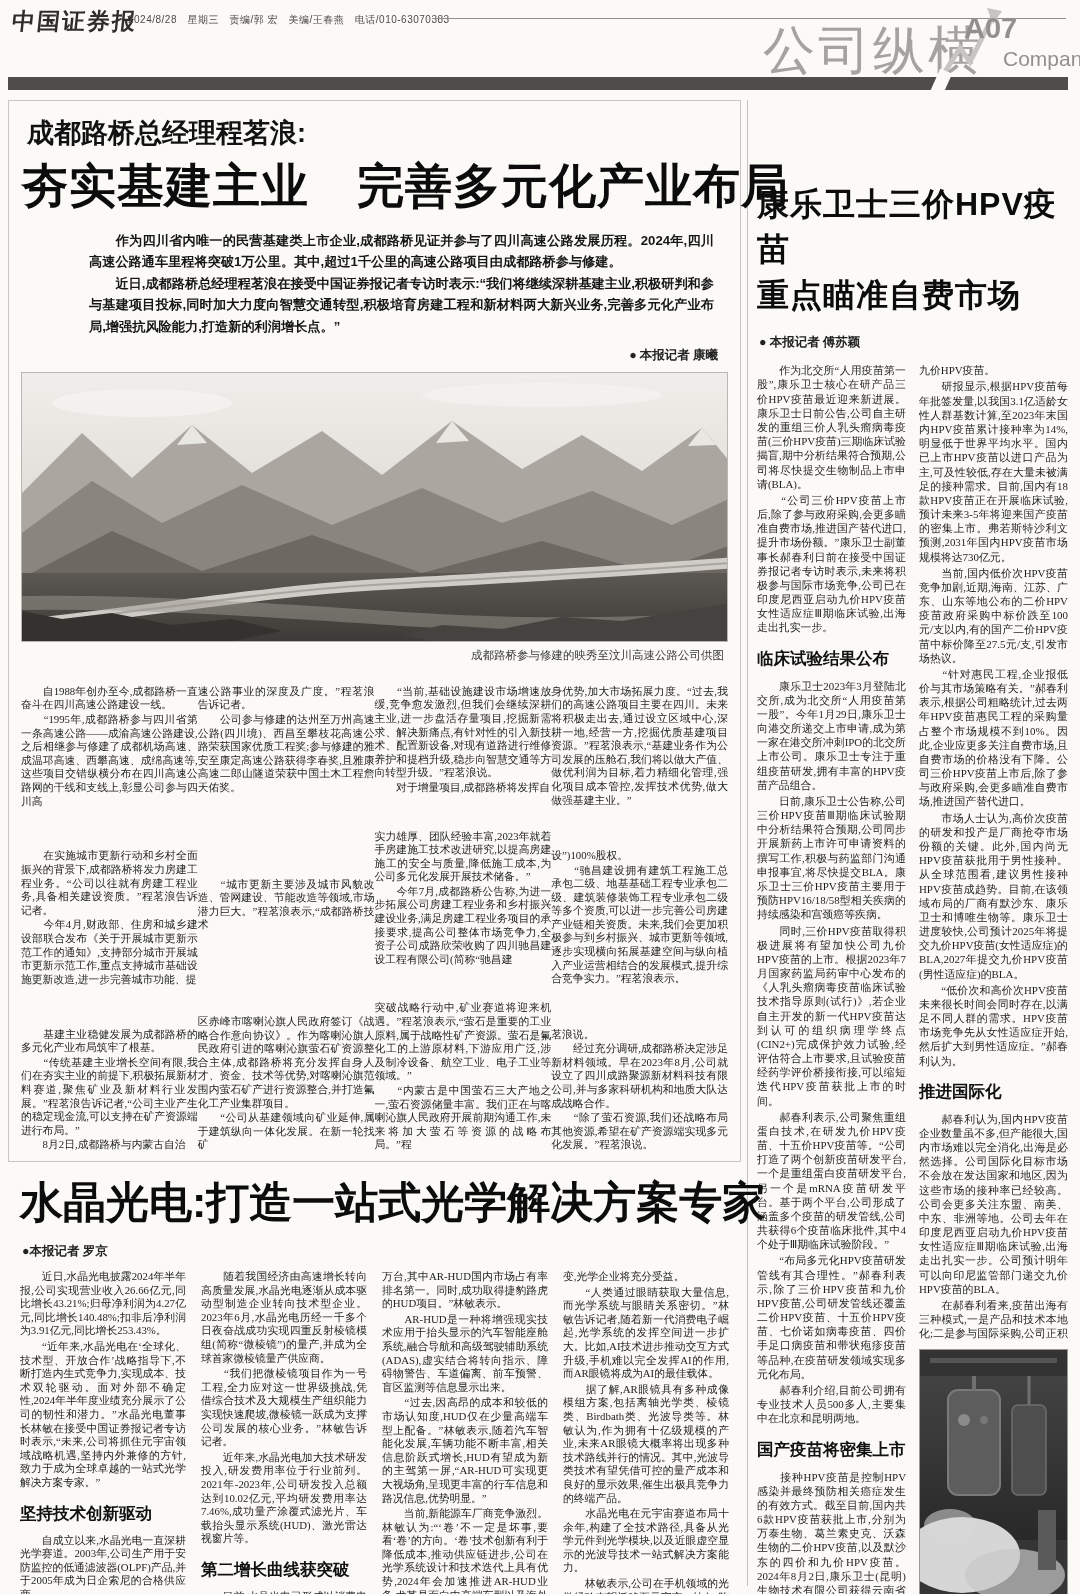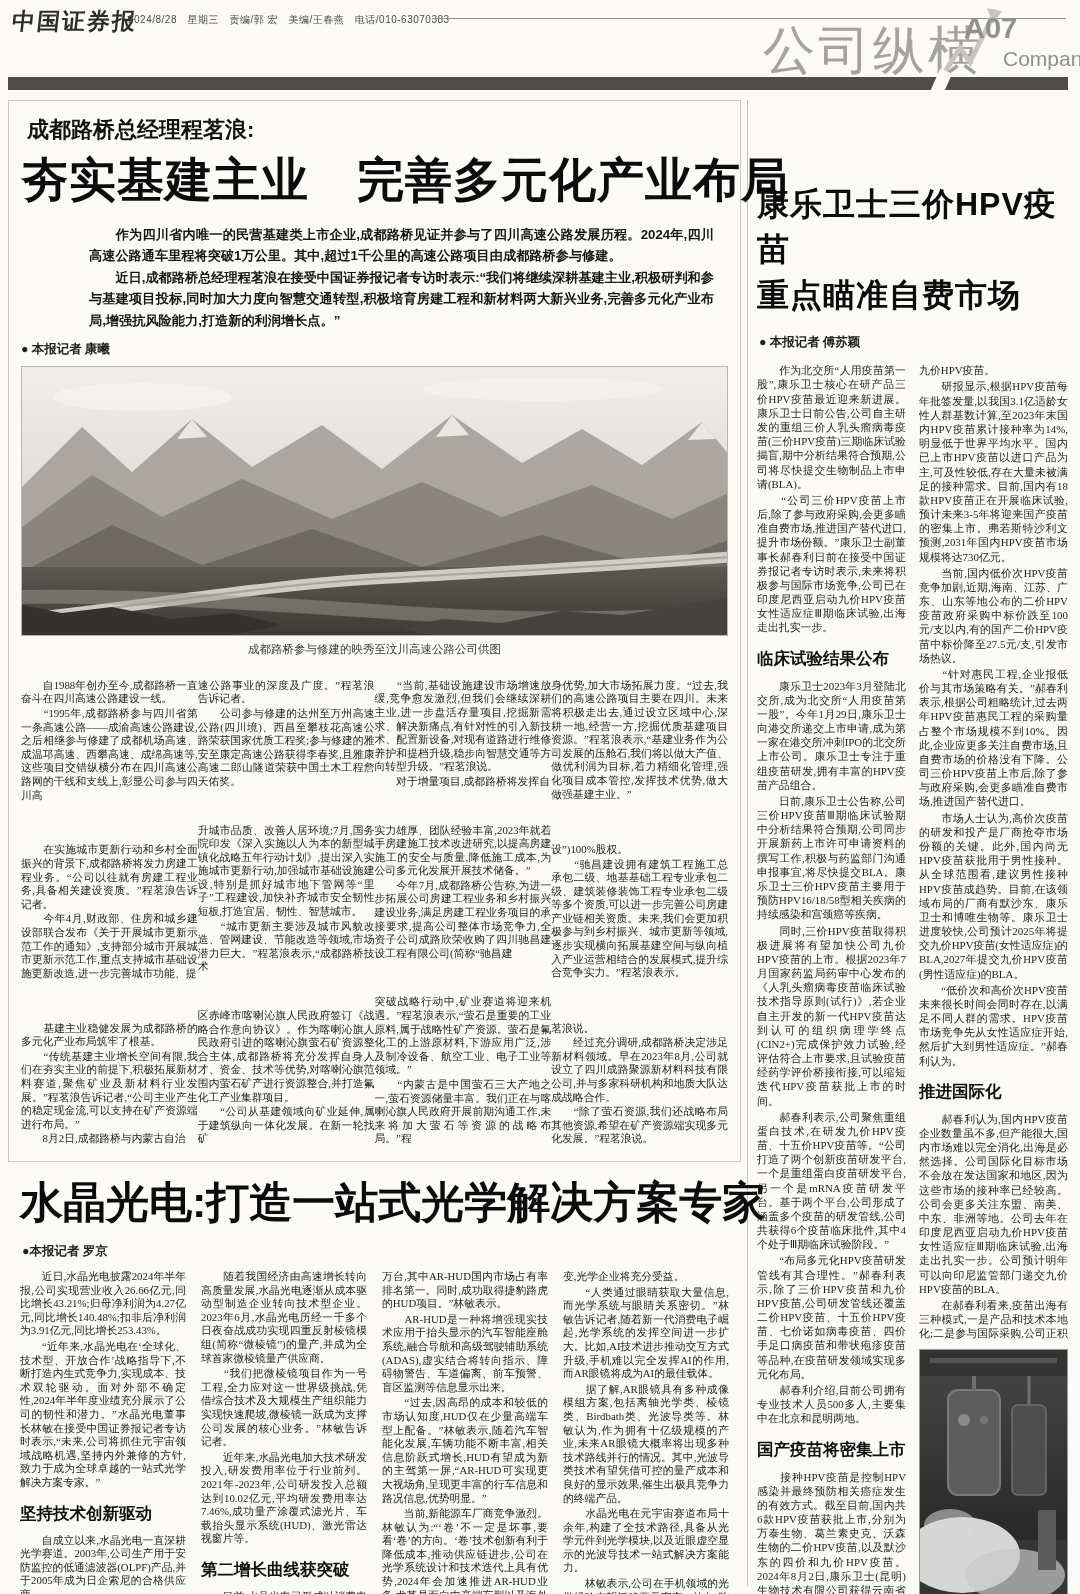--- a/index.html
+++ b/index.html
@@ -24,30 +24,30 @@
   .header-bar { position:absolute; left:8px; right:12px; top:77px; height:13px; background:#4e4d4a; }
   .bar-slash { position:absolute; left:934px; top:70px; width:13px; height:28px;
                background:#fbfaf7; transform:rotate(24deg); }
 
   
   .v-rule { position:absolute; left:747px; top:100px; bottom:8px; width:1px; background:#c3c1bd; }
 
   
   .article1 { position:absolute; left:8px; top:100px; width:733px; height:1062px;
               border:1px solid #c9c7c3; background:#fbfaf7; padding:8px 12px 0 12px; }
-  .kicker { font-size:22px; font-weight:700; color:#121212;
+  .kicker { font-size:27px; font-weight:700; color:#121212;
             font-family:"Liberation Sans", sans-serif; margin:6px 0 4px 6px; }
   .headline1 { font-size:47px; font-weight:900; color:#0c0c0c; letter-spacing:1px;
             font-family:"Liberation Sans", sans-serif; white-space:nowrap; margin:2px 0 12px 0; }
   .lead { margin:1px 14px 0 68px; font-family:"Liberation Sans", sans-serif; }
   .lead p { font-size:13.2px; line-height:1.62; font-weight:700; color:#161616; text-align:justify; }
-  .byline1 { margin:10px 10px 8px 0; font-size:12.5px; font-weight:700; color:#222; }
+  .byline1 { text-align:right; margin:10px 10px 8px 0; font-size:12.5px; font-weight:700; color:#222; }
   .photo1 { margin:6px 0 0 0; height:270px; overflow:hidden; border:1px solid #b9b7b3; }
   .photo1 svg { display:block; }
-  .caption-row { display:flex; justify-content:center; margin:6px 4px 0 4px;
+  .caption-row { display:flex; justify-content:flex-end; margin:6px 4px 0 4px;
                  font-size:11.5px; color:#3a3a38; }
   .a1-cols { display:flex; margin-top:22px; height:468px; overflow:hidden; }
   .a1-col { flex:1; display:flex; flex-direction:column; justify-content:space-between; }
   .para { font-size:10.8px; line-height:1.26; text-align:justify; color:#1d1d1c; margin:0; }
   .tblock .para { margin-bottom:1px; }
 
   
   .article2 { position:absolute; left:8px; top:1172px; width:733px; height:422px; padding:0 12px; }
   .headline2 { font-size:43px; font-weight:900; color:#0c0c0c; letter-spacing:0px;
                font-family:"Liberation Sans", sans-serif; white-space:nowrap; margin:2px 0 8px 0; }
@@ -150,21 +150,20 @@
             <p class="para">　　“传统基建主业增长空间有限,我们在夯实主业的前提下,积极拓展新材料赛道,聚焦矿业及新材料行业发展。”程茗浪告诉记者,“公司主业产生的稳定现金流,可以支持在矿产资源端进行布局。”</p>
             <p class="para">　　8月2日,成都路桥与内蒙古自治</p>
           </div>
         </div>
       <div class="a1-col">
           <div class="tblock">
             <p class="para">速公路事业的深度及广度。”程茗浪告诉记者。</p>
             <p class="para">　　公司参与修建的达州至万州高速公路(四川境)、西昌至攀枝花高速公路荣获国家优质工程奖;参与修建的雅安至康定高速公路获得李春奖,且雅康高速二郎山隧道荣获中国土木工程詹天佑奖。</p>
           </div>
           <div class="tblock">
-            <p class="para">升城市品质、改善人居环境;7月,国务院印发《深入实施以人为本的新型城镇化战略五年行动计划》,提出深入实施城市更新行动,加强城市基础设施建设,特别是抓好城市地下管网等“里子”工程建设,加快补齐城市安全韧性短板,打造宜居、韧性、智慧城市。</p>
             <p class="para">　　“城市更新主要涉及城市风貌改造、管网建设、节能改造等领域,市场潜力巨大。”程茗浪表示,“成都路桥技术</p>
           </div>
           <div class="tblock">
             <p class="para">区赤峰市喀喇沁旗人民政府签订《战略合作意向协议》。作为喀喇沁旗人民政府引进的喀喇沁旗萤石矿资源整合主体,成都路桥将充分发挥自身人才、资金、技术等优势,对喀喇沁旗范围内萤石矿产进行资源整合,并打造氟化工产业集群项目。</p>
             <p class="para">　　“公司从基建领域向矿业延伸,属于建筑纵向一体化发展。在新一轮找矿</p>
           </div>
         </div>
       <div class="a1-col">
           <div class="tblock">
             <p class="para">　　“当前,基础设施建设市场增速放缓,竞争愈发激烈,但我们会继续深耕主业,进一步盘活存量项目,挖掘新需求、解决新痛点,有针对性的引入新技术、配置新设备,对现有道路进行维修养护和提档升级,稳步向智慧交通等方向转型升级。”程茗浪说。</p>

